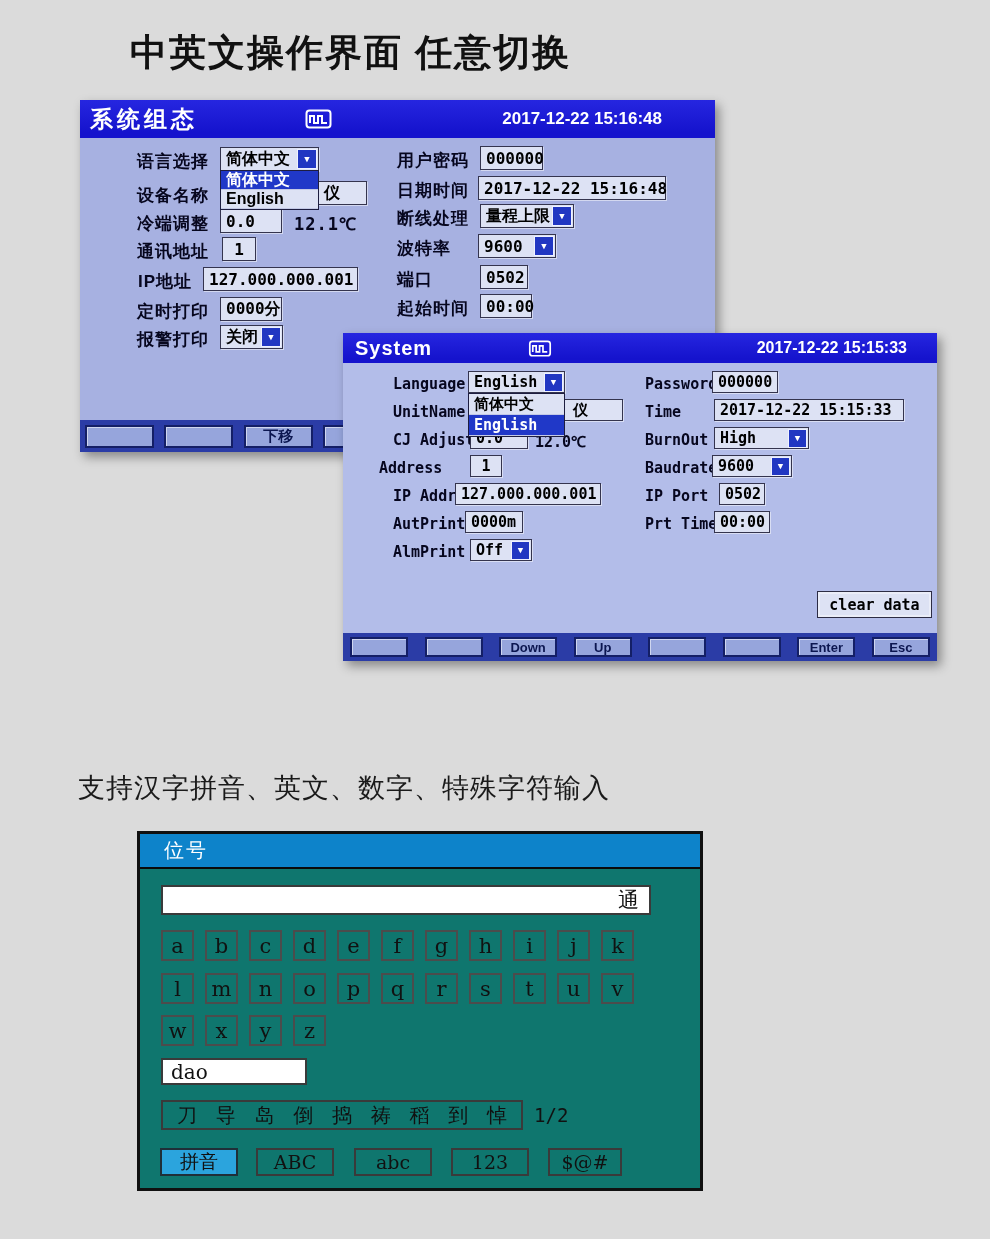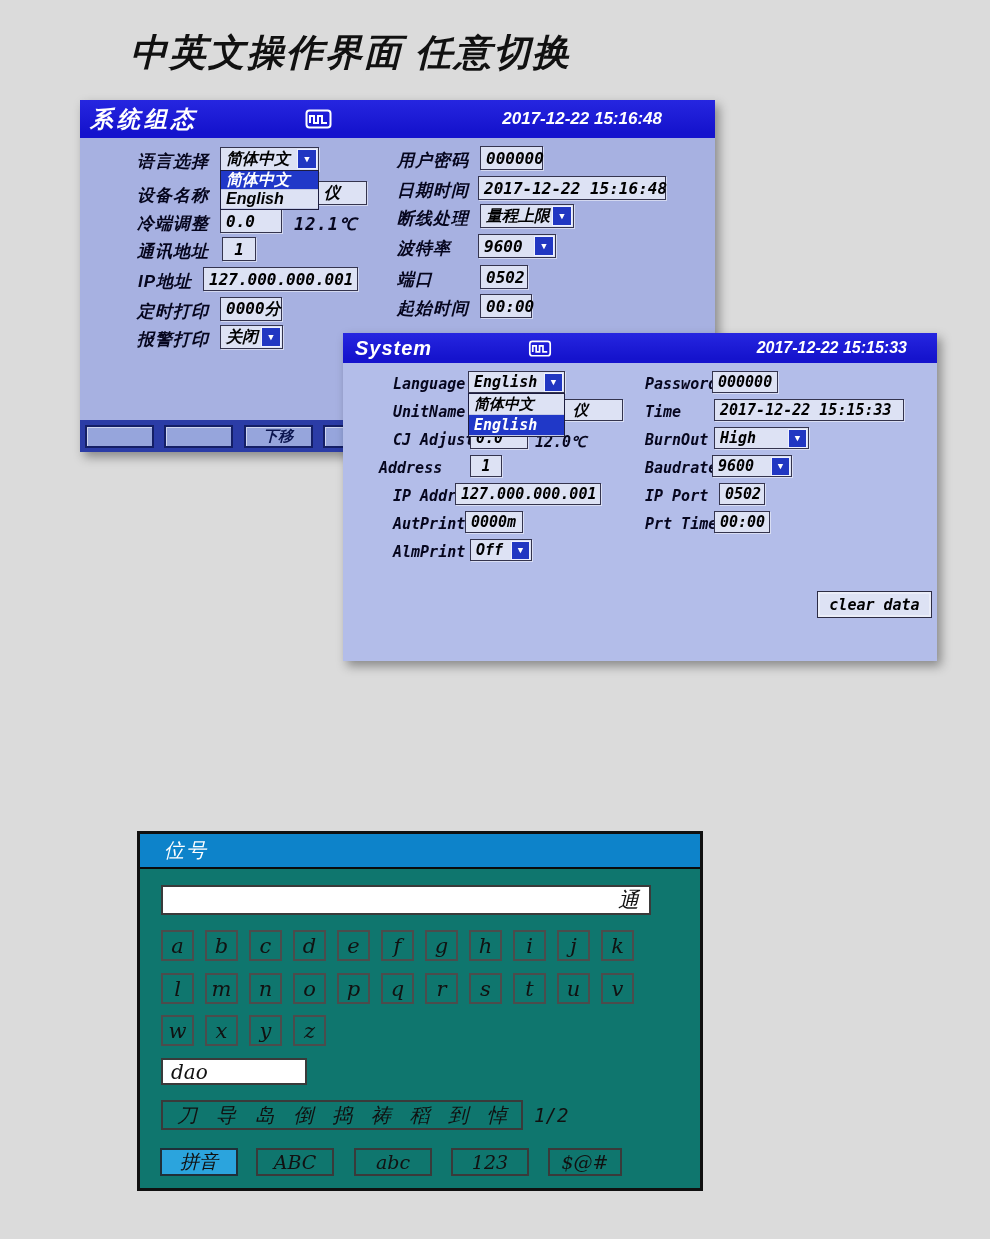--- a/index.html
+++ b/index.html
@@ -1,18 +1,18 @@
 <!DOCTYPE html>
 <html><head>
 <meta charset="utf-8">
 <style>
   html,body{margin:0;padding:0;}
   body{width:990px;height:1239px;background:#dbdbdb;position:relative;overflow:hidden;
        font-family:"Liberation Sans",sans-serif;}
-  #stage{position:absolute;inset:0;font-style:italic;}
+  #stage{position:absolute;inset:0;}
 
   
   .h1{position:absolute;left:130px;top:28px;font-size:37px;font-weight:700;color:#111;letter-spacing:2px;}
   .h2{position:absolute;left:73px;top:714px;font-size:38px;font-weight:600;color:#111;}
   .h2sub{position:absolute;left:78px;top:770px;font-size:27px;font-weight:500;color:#1a1a1a;letter-spacing:1px;}
 
   
   .screen{position:absolute;box-shadow:4px 5px 10px rgba(0,0,0,.38);text-align:right;}
   .screen-cn{left:80px;top:100px;width:635px;height:352px;background:#a7b1e1;z-index:1;}
   .screen-en{left:343px;top:333px;width:594px;height:328px;background:#b3bde9;z-index:2;}
@@ -252,22 +252,33 @@
     </div>
 
     <div class="lbl" style="left:302px;top:154px">IP Port</div>
     <div class="inp" style="left:376px;top:150px;width:46px">0502</div>
 
     <div class="lbl" style="left:302px;top:182px">Prt Time</div>
     <div class="inp" style="left:371px;top:178px;width:56px">00:00</div>
 
     <div class="clearbtn">clear data</div>
 
+    <div class="softbar">
+      <div class="softkey"></div>
+      <div class="softkey"></div>
+      <div class="softkey">Down</div>
+      <div class="softkey">Up</div>
+      <div class="softkey"></div>
+      <div class="softkey"></div>
+      <div class="softkey">Enter</div>
+      <div class="softkey">Esc</div>
+    </div>
   </div>
 
+  <div class="h2sub">支持汉字拼音、英文、数字、特殊字符输入</div>
 
   <div class="ime">
     <div class="ime-hdr">
       <span class="ime-title">位号</span>
     </div>
 
     <div class="disp">通</div>
 
     <div class="krow" style="top:96px">
       <div class="key">a</div>

